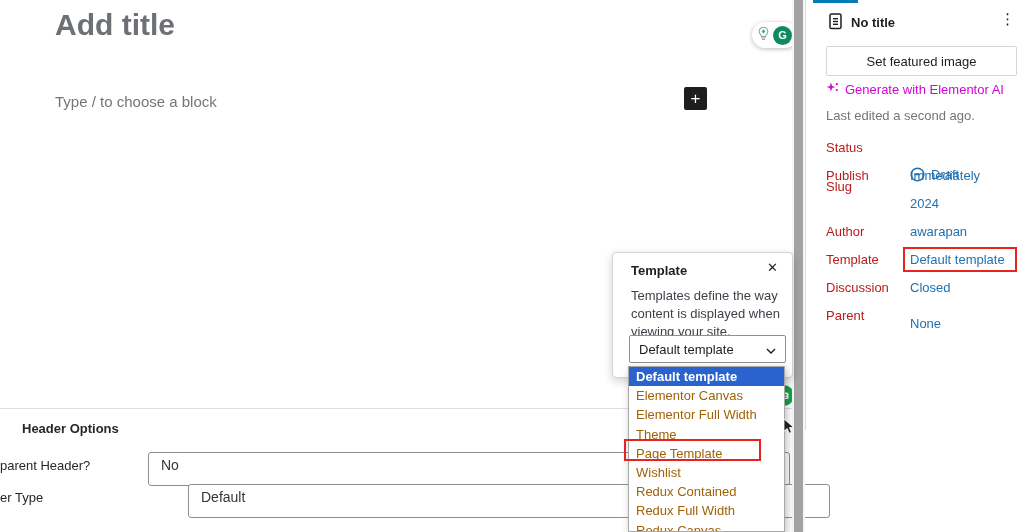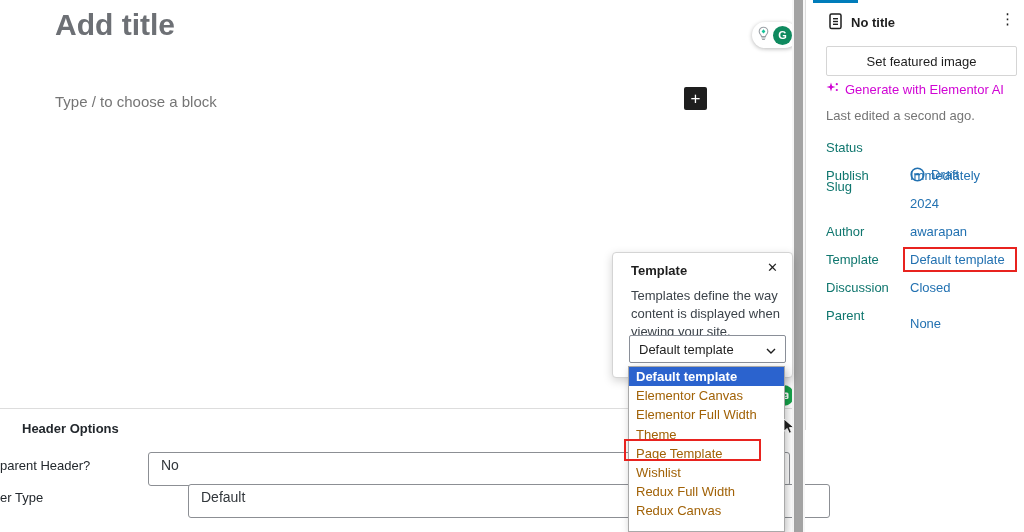--- a/index.html
+++ b/index.html
@@ -59,21 +59,21 @@
   #sidebar { position:absolute; left:805px; top:0; width:219px; height:430px; background:#fff;
              border-left:1px solid #ddd; }
   .tab-ind { left:7px; top:0; width:45px; height:3px; }
   .sb-head-title { left:45px; top:15px; font-size:13px; font-weight:700; color:#1e1e1e; }
   .sb-menu { left:194px; top:10px; font-size:15px; color:#1e1e1e; background:none; border:none; cursor:pointer;
              letter-spacing:0; line-height:18px; }
   .sb-feat { left:20px; top:46px; width:191px; height:30px; background:#fff; border:1px solid #d5d5d5;
              border-radius:2px; font-size:13px; color:#1e1e1e; cursor:pointer; font-family:inherit; }
   .sb-ai   { left:20px; top:82px; display:flex; align-items:flex-start; gap:6px; font-size:13px; cursor:pointer; }
   .sb-last { left:20px; top:108px; font-size:13px; color:#757575; }
-  .srow-label { position:absolute; left:20px; font-size:13px; color:#0f766e; }
+  .srow-label { position:absolute; left:20px; font-size:13px; color:#b91c1c; }
   .srow-value { position:absolute; left:104px; font-size:13px; cursor:pointer; display:flex; align-items:center; gap:6px; }
 
   .doc-icon { position:absolute; left:21px; top:12px; }
 </style>
 </head>
 <body>
 
 <div id="main">
   <div class="abs add-title">Add title</div>
   <div class="abs block-ph">Type / to choose a block</div>
@@ -133,20 +133,21 @@
   </div>
 </div>
 
 <div id="dropdown">
   <div class="opt sel" style="background: rgb(43, 99, 206);">Default template</div>
   <div class="opt">Elementor Canvas</div>
   <div class="opt">Elementor Full Width</div>
   <div class="opt">Theme</div>
   <div class="opt">Page Template</div>
   <div class="opt">Wishlist</div>
+  <div class="opt">Redux Contained</div>
   <div class="opt">Redux Full Width</div>
   <div class="opt">Redux Canvas</div>
 </div>
 
 <div id="redbox-option" class="redbox" style="border-color: rgb(232, 35, 31);"></div>
 <div id="redbox-sidebar" class="redbox" style="border-color: rgb(232, 35, 31);"></div>
 
 <div id="cursor">
   <svg width="12" height="16" viewBox="0 0 12 16">
     <path d="M1 0 L1 12.2 L4.2 9.4 L6.2 14.2 L8.4 13.3 L6.4 8.6 L10.6 8.4 Z" fill="#1e1e1e" stroke="#fff" stroke-width="0.8"></path>

